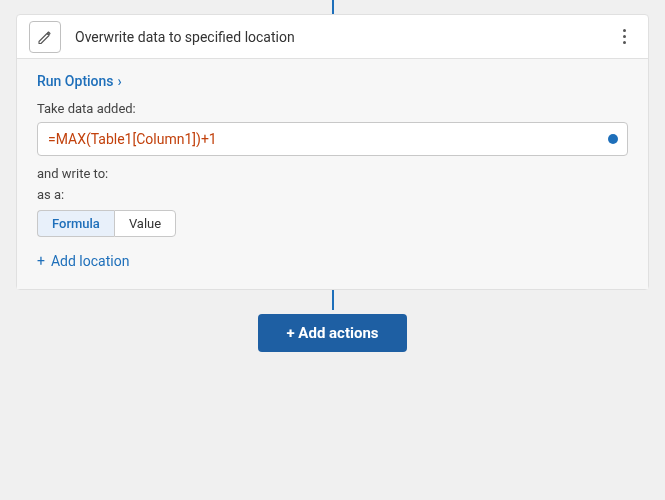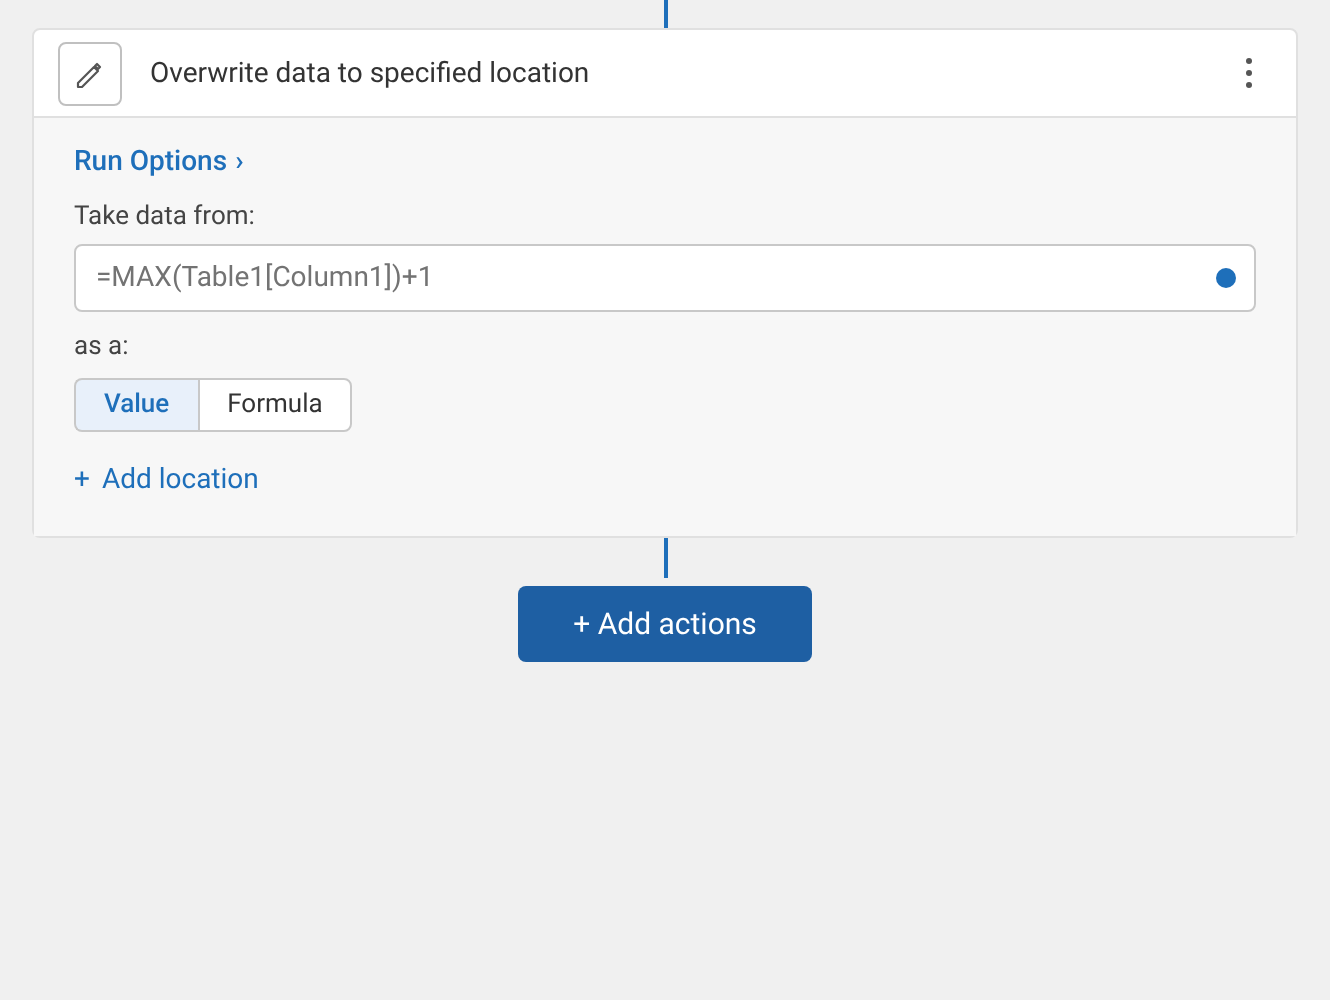--- a/index.html
+++ b/index.html
@@ -140,21 +140,21 @@
       position: relative;
       margin-bottom: 10px;
     }
 
     .form-input {
       width: 100%;
       border: 1px solid #c8c8c8;
       border-radius: 4px;
       padding: 8px 36px 8px 10px;
       font-size: 14px;
-      color: #737373;
+      color: #c2410c;
       background: #fff;
       outline: none;
     }
 
     .input-dot {
       position: absolute;
       right: 10px;
       top: 50%;
       transform: translateY(-50%);
       width: 10px;
@@ -229,21 +229,21 @@
       padding-top: 4px;
     }
 
     .add-actions-btn {
       background: #1e5fa3;
       color: #fff;
       border: none;
       border-radius: 4px;
       padding: 10px 28px;
       font-size: 15px;
-      font-weight: 400;
+      font-weight: 700;
       cursor: pointer;
       display: flex;
       align-items: center;
       gap: 8px;
     }
 
     .dots-icon {
       display: flex;
       flex-direction: column;
       gap: 3px;
@@ -287,31 +287,32 @@
     </div>
 
     <div class="form-area">
       <div class="run-options">
         <div class="run-options-link">
           <span>Run Options</span>
           <span>›</span>
         </div>
       </div>
 
-      <div class="form-label">Take data from:</div>
+      <div class="form-label">Take data added:</div>
       <div class="form-input-wrap">
         <input class="form-input" type="text" value="=MAX(Table1[Column1])+1" style="">
         <div class="input-dot"></div>
       </div>
 
+      <div class="form-label">and write to:</div>
 
       <div class="as-a-label">as a:</div>
       <div class="toggle-group">
+        <button class="toggle-btn">Formula</button>
         <button class="toggle-btn">Value</button>
-        <button class="toggle-btn">Formula</button>
       </div>
 
       <div class="add-another">
         <span>+</span>
         <span>Add location</span>
       </div>
     </div>
   </div>
 
   <div class="bottom-connector">

